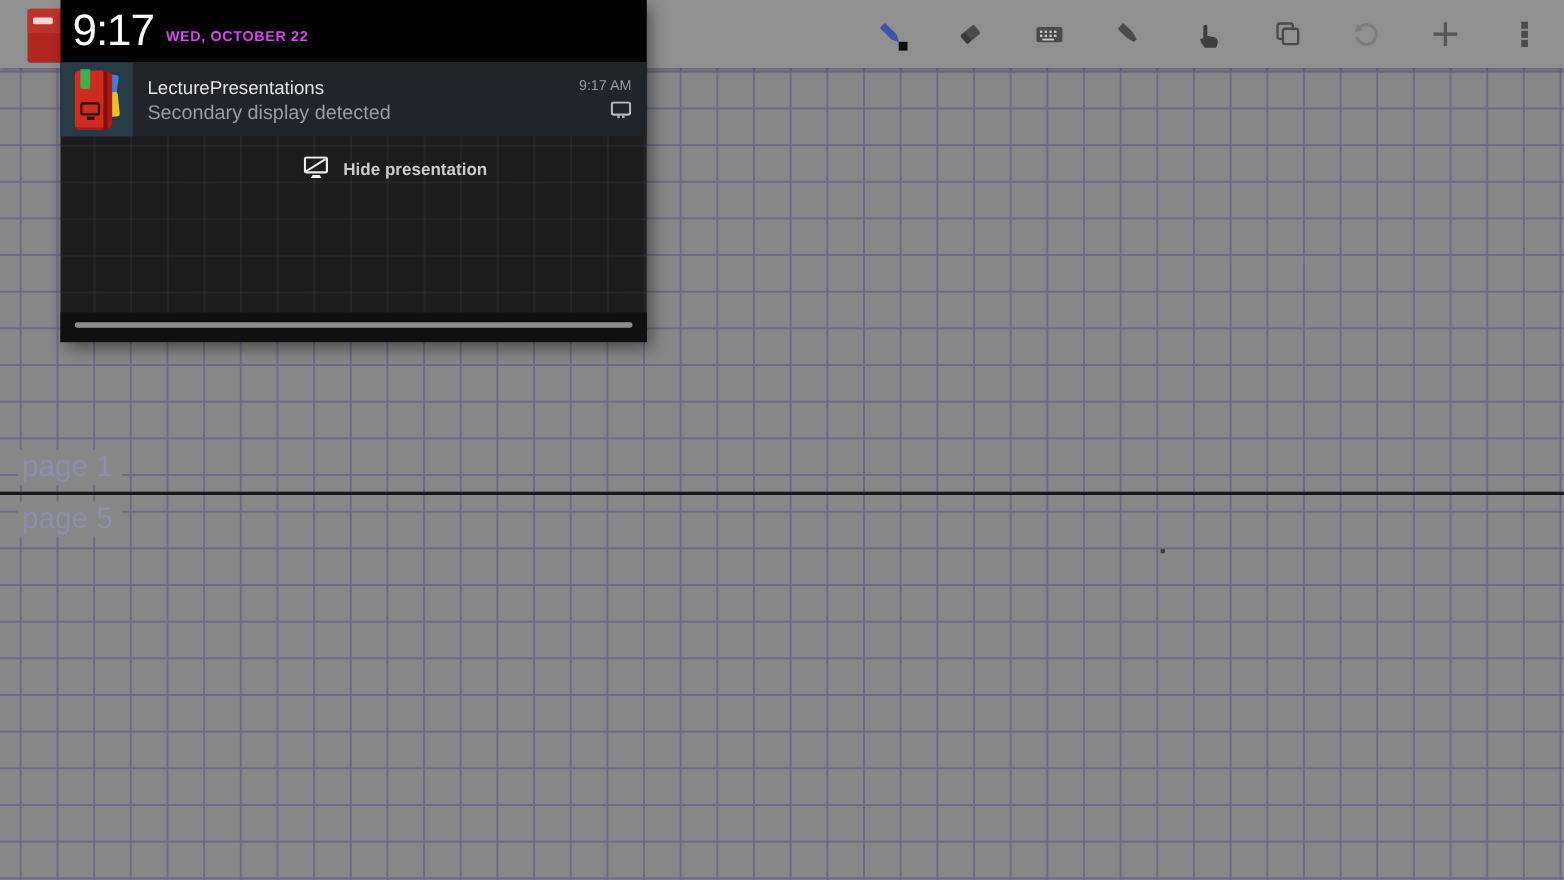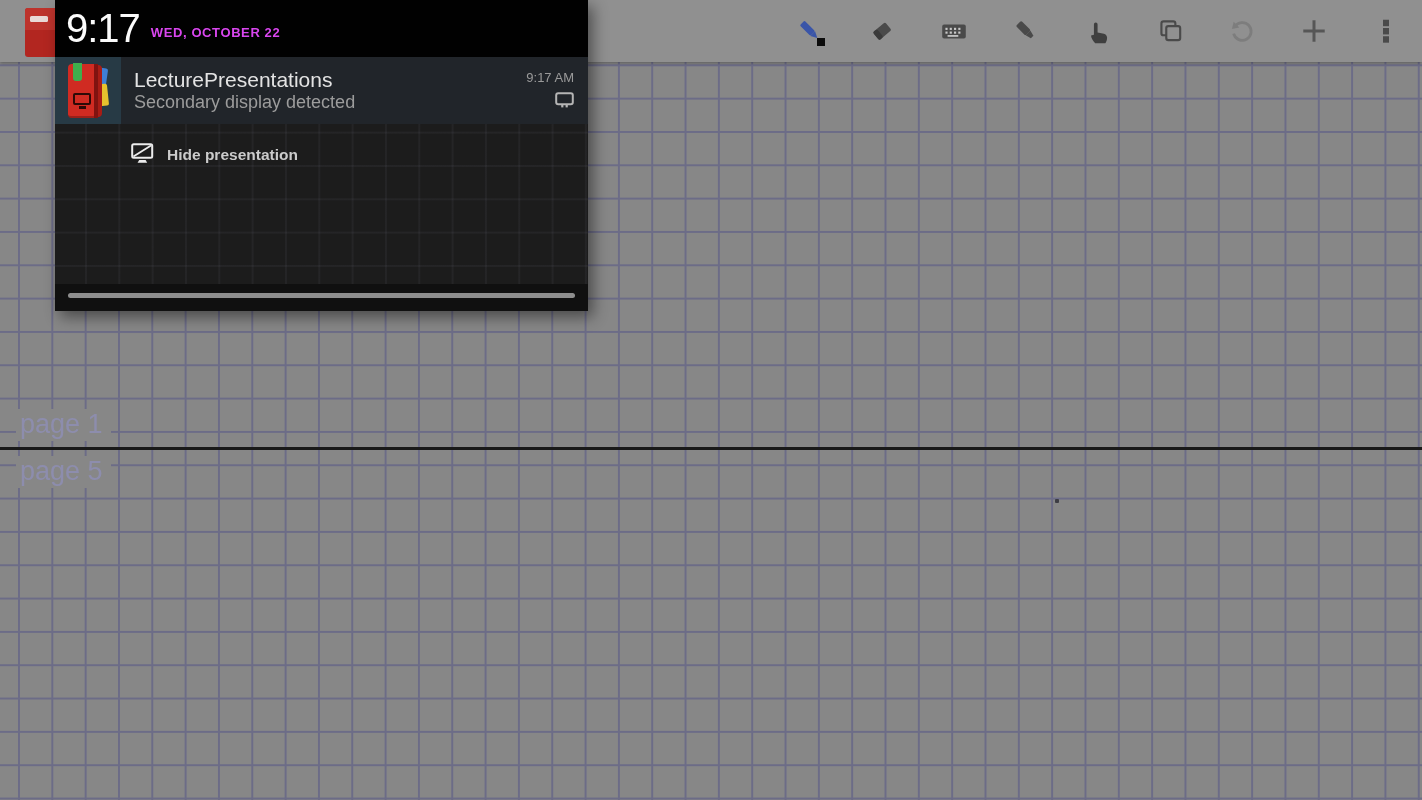--- a/index.html
+++ b/index.html
@@ -96,27 +96,27 @@
   .book { position:relative; width:46px; height:56px; }
   .book .tab-blue  { position:absolute; left:33px; top:5px;  width:9px;  height:18px; background:#3f7fd6; border-radius:2px; transform:rotate(8deg); }
   .book .tab-yellow{ position:absolute; left:32px; top:21px; width:11px; height:22px; background:#e6c22e; border-radius:2px; transform:rotate(-6deg); }
   .book .body  { position:absolute; left:3px; top:1px; width:32px; height:54px; background:#d02b22; border-radius:4px 6px 6px 4px; box-shadow:inset -1px -2px 0 rgba(0,0,0,0.25); }
   .book .spine { position:absolute; left:29px; top:1px; width:4px; height:54px; background:#801310; }
   .book .edge  { position:absolute; left:33px; top:2px; width:4px; height:52px; background:#a81c15; border-radius:0 4px 4px 0; }
   .book .bookmark { position:absolute; left:8px; top:0; width:9px; height:18px; background:#3fae4d; border-radius:0 0 3px 3px; }
   .book .monitor  { position:absolute; left:8px; top:30px; width:18px; height:12px; border:2.5px solid #2d0a07; border-radius:2px; }
   .book .monitor-leg { position:absolute; left:14px; top:43px; width:7px; height:3px; background:#2d0a07; }
   .notif-main { flex:1; padding:9px 0 0 13px; min-width:0; }
-  .notif-title { font-size:21px; line-height:27px; color:#e3e3e3; white-space:nowrap; }
+  .notif-title { font-size:17px; line-height:27px; color:#e3e3e3; white-space:nowrap; }
   .notif-text  { font-size:18px; line-height:19px; color:#9c9c9c; }
   .notif-side { flex:none; text-align:right; padding:13px 14px 16px 0; }
   .notif-when { font-size:13px; color:#9a9a9a; }
   .notif-side svg { margin-top:7px; }
   .notif-action-row {
-    display:flex; align-items:center; margin-top:16px; padding-left:76px; height:30px; cursor:pointer;
+    display:flex; align-items:center; margin-top:16px; padding-left:76px; height:30px; cursor:pointer;justify-content:center;
   }
   .notif-action-label { margin-left:13px; font-size:15.5px; font-weight:bold; color:#cbcbcb; }
   .shade-footer {
     position:absolute; left:0; right:0; bottom:0; height:27px; background:#101010;
     display:flex; justify-content:center;
   }
   .shade-handle {
     margin-top:9px; width:507px; height:5px; background:#8e8e8e; border-radius:2.5px; cursor:grab;
   }
 </style>

